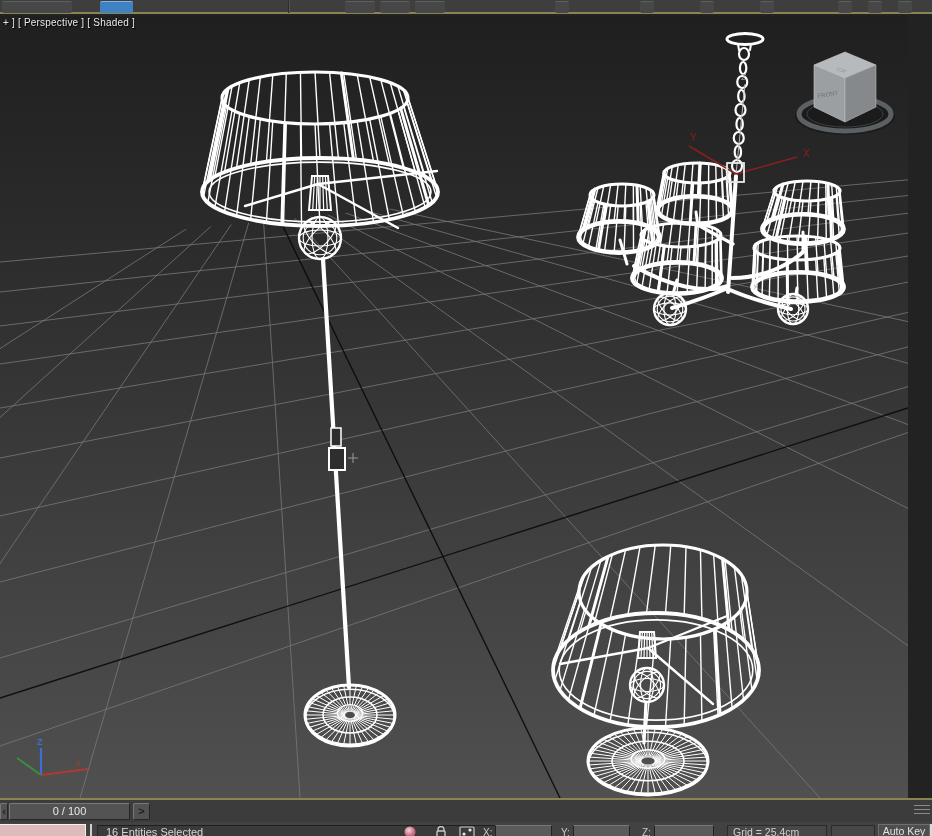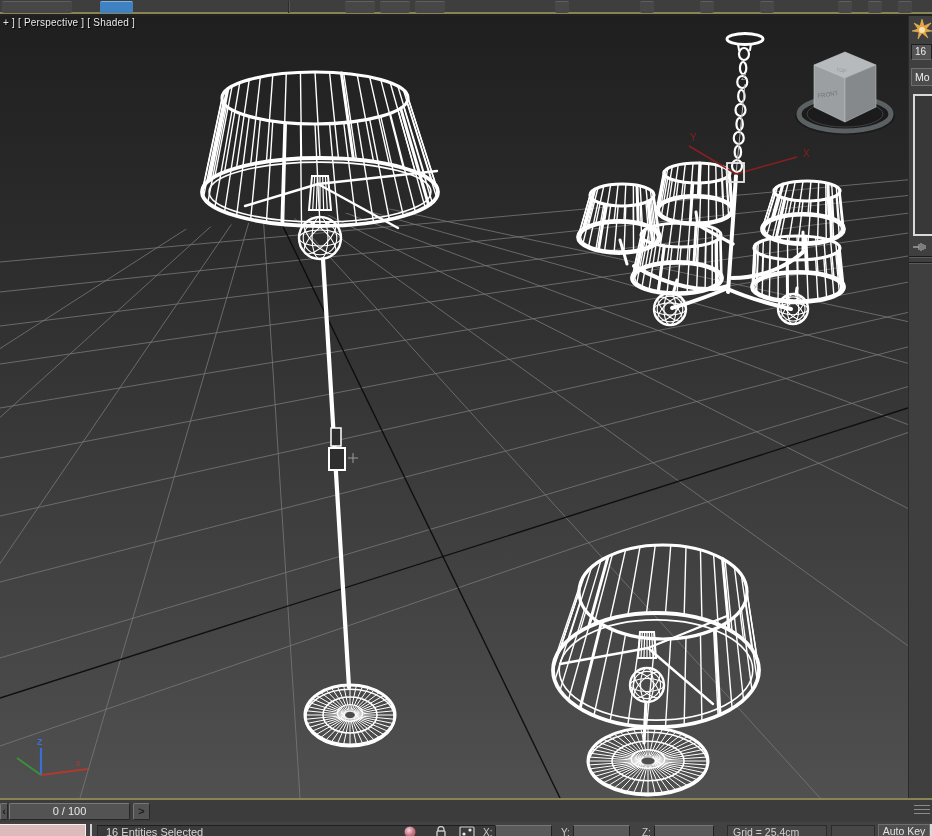--- a/index.html
+++ b/index.html
@@ -594,36 +594,20 @@
       <g id="tripod">
         <line x1="41" y1="759" x2="41" y2="732" stroke="#3a6fd8" stroke-width="2.2"></line>
         <line x1="41" y1="759" x2="88" y2="753" stroke="#b03a2e" stroke-width="2"></line>
         <line x1="41" y1="759" x2="17" y2="742" stroke="#3a8f3a" stroke-width="2"></line>
         <text x="37" y="729" font-size="9" font-weight="bold" fill="#3a6fd8">Z</text>
         <text x="76" y="750" font-size="9" fill="#b03a2e">x</text>
       </g>
     </svg>
   </div>
 
-  <div class="side-panel">
-    <svg class="sb-icon" style="position:absolute;left:3px;top:3px;" width="20" height="20">
-      <g fill="#e8a33d" stroke="#f6c96d" stroke-width="0.5">
-        <polygon points="10,0 12,7 19,4 14,10 20,12 13,13 16,19 10,14 6,20 7,13 0,12 6,10 2,4 8,7"></polygon>
-      </g>
-      <circle cx="10" cy="11" r="3" fill="#f8e3b0"></circle>
-    </svg>
-    <div class="sp-field">16</div>
-    <div class="sp-mo">Mo</div>
-    <div class="sp-stack"></div>
-    <svg style="position:absolute;left:4px;top:226px;" width="16" height="10">
-      <path d="M0,5 h6 M6,2 v6 M8,1 v8 M10,2 v6 M12,3 v4" stroke="#a0a0a0" stroke-width="1.3" fill="none"></path>
-    </svg>
-    <div class="sp-div" style="top:240px;"></div>
-    <div class="sp-div" style="top:246px;"></div>
-  </div>
 </div>
 
 <div class="timeline">
   <div class="tl-btn" style="left:0;width:8px;">‹</div>
   <div class="tl-slider">0 / 100</div>
   <div class="tl-btn" style="left:133px;width:17px;">&gt;</div>
   <div class="tl-grip">
     <div style="top:5px;"></div>
       <div style="top:9px;"></div>
       <div style="top:13px;"></div>

